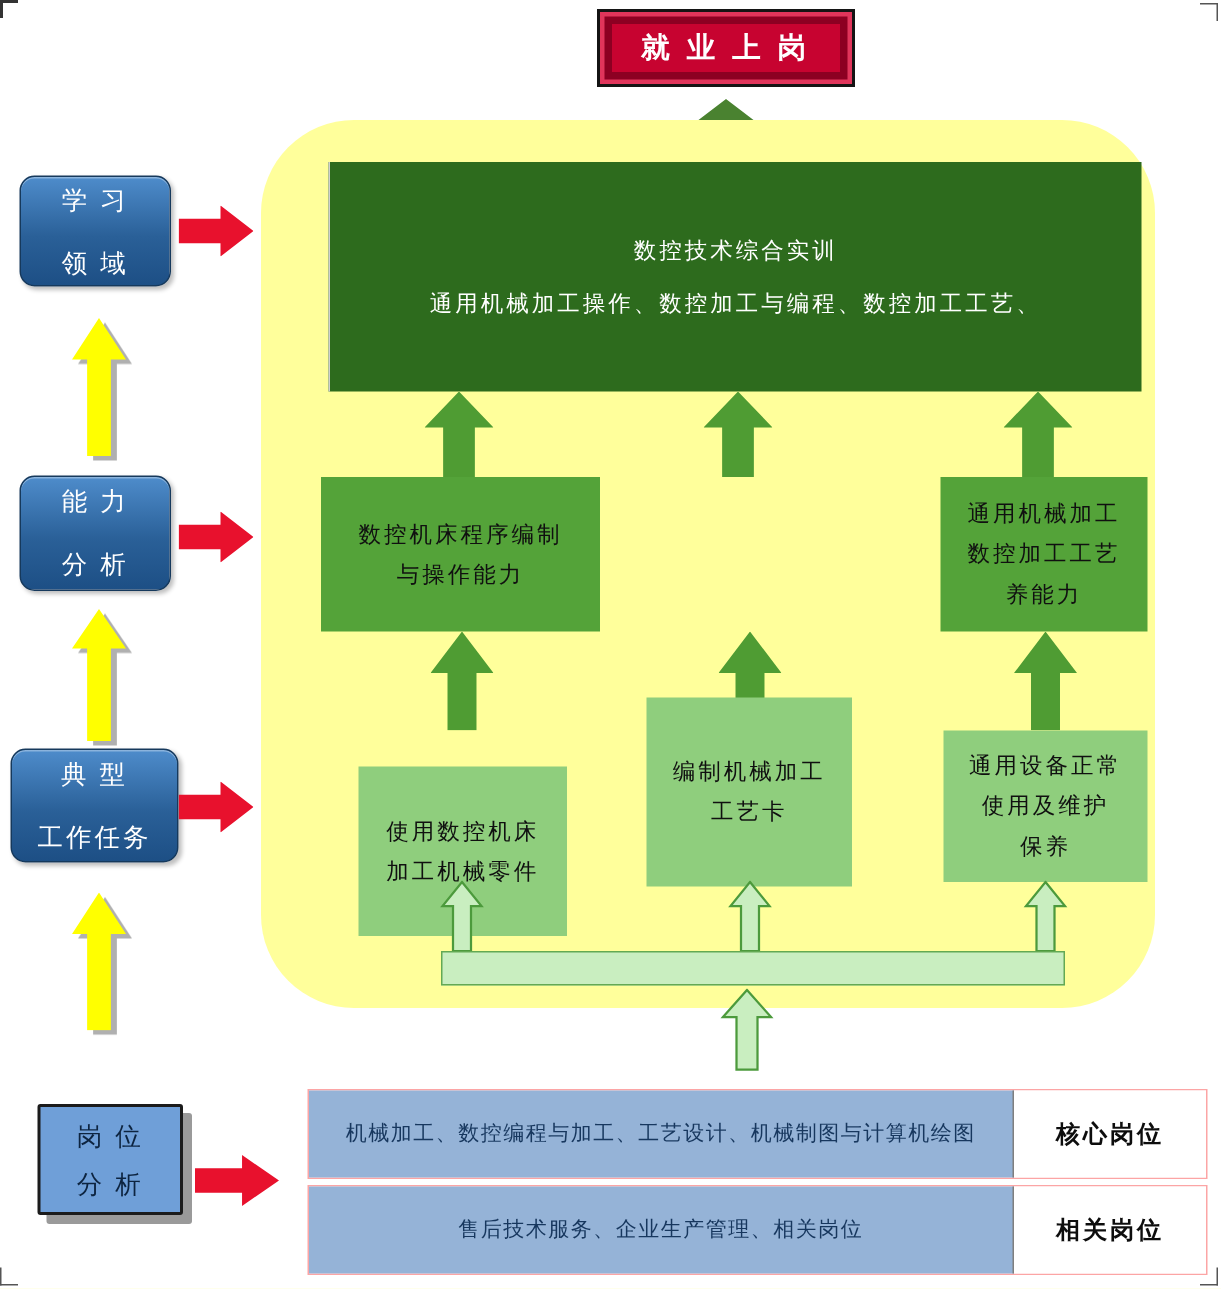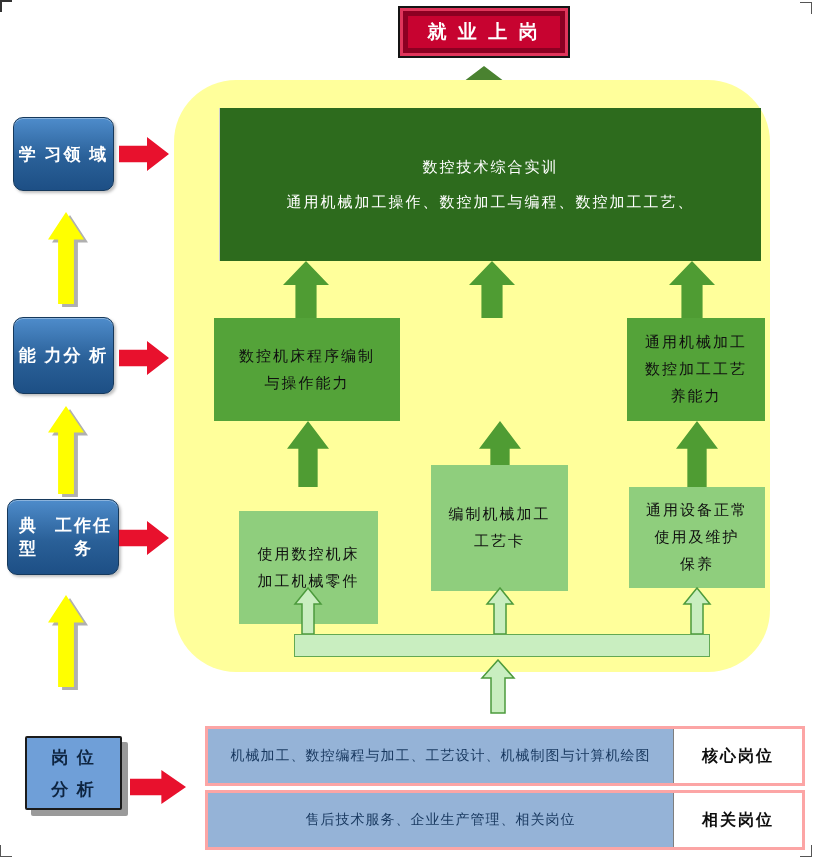--- a/index.html
+++ b/index.html
@@ -60,35 +60,35 @@
   .yellow-wrap { filter: drop-shadow(4px 3px 0 #b0b0b0); }
   .yellow-fill { width:100%; height:100%; background: var(--arrow-yellow); }
   .pale-svg { display:block; width:100%; height:100%; }
   .pale-svg polygon { fill: var(--pale-green); stroke:#4c9a3c; stroke-width:1.5; }
 
   
   .side-box {
     background: linear-gradient(180deg, var(--side-blue-top) 0%, #2a6098 55%, var(--side-blue-bottom) 100%);
     border:1px solid #16395c; border-radius:10px;
     box-shadow: inset 0 1px 0 rgba(255,255,255,.35), 2px 2px 3px rgba(0,0,0,.25);
-    color:#ffffff; font-weight:bold; font-size:17px; letter-spacing:2px;
-    display:flex; flex-direction:row; align-items:center; justify-content:center; row-gap:19px;
+    color:#ffffff; font-weight:normal; font-size:17px; letter-spacing:2px;
+    display:flex; flex-direction:column; align-items:center; justify-content:center; row-gap:19px;
     text-align:center;
   }
   .position-box {
     background:#6f9fd8;
     border:2px solid #1b1b1b; border-radius:2px;
     box-shadow: 6px 6px 0 #9a9a9a;
-    color:#0d2440; font-weight:bold; font-size:17px; letter-spacing:2px;
+    color:#0d2440; font-weight:normal; font-size:17px; letter-spacing:2px;
     display:flex; flex-direction:column; align-items:center; justify-content:center; row-gap:9px;
     text-align:center;
   }
 
   
-  .job-row { display:flex; border:3px solid #fca5a5; background:#fff; }
+  .job-row { display:flex; border:1px solid #fca5a5; background:#fff; }
   .job-cell-main {
     flex:1; background: var(--table-blue); color:#17375e;
     display:flex; align-items:center; justify-content:center;
     font-size:14px; letter-spacing:1px; border-right:1px solid #7f7f7f; text-align:center; padding:0 8px;
   }
   .job-cell-label {
     width:128px; background:#ffffff; color:#0d0d0d; font-weight:bold; font-size:16px; letter-spacing:2px;
     display:flex; align-items:center; justify-content:center;
   }
 </style>

